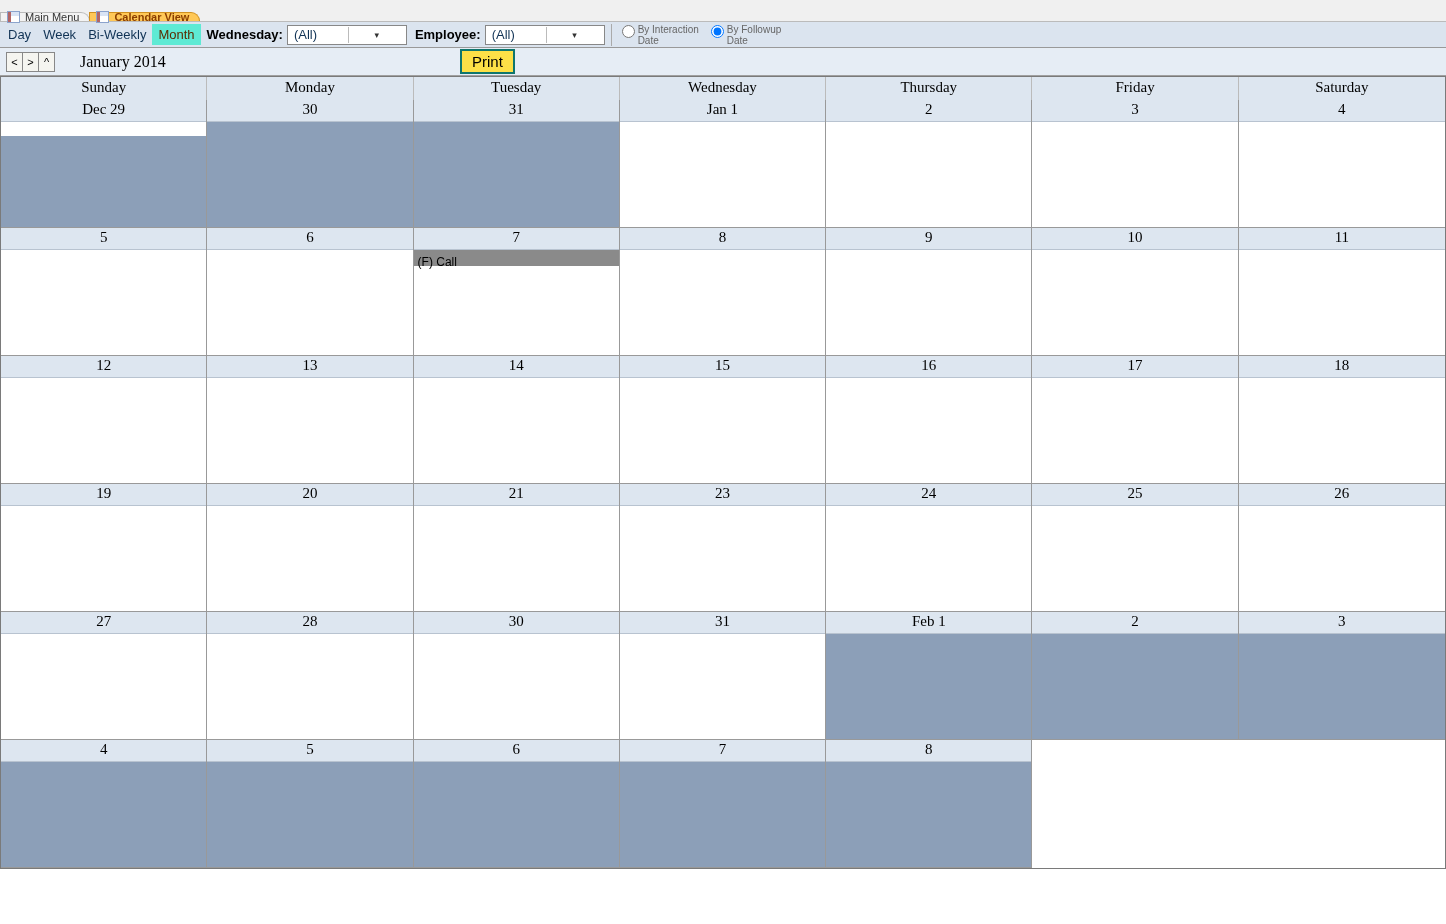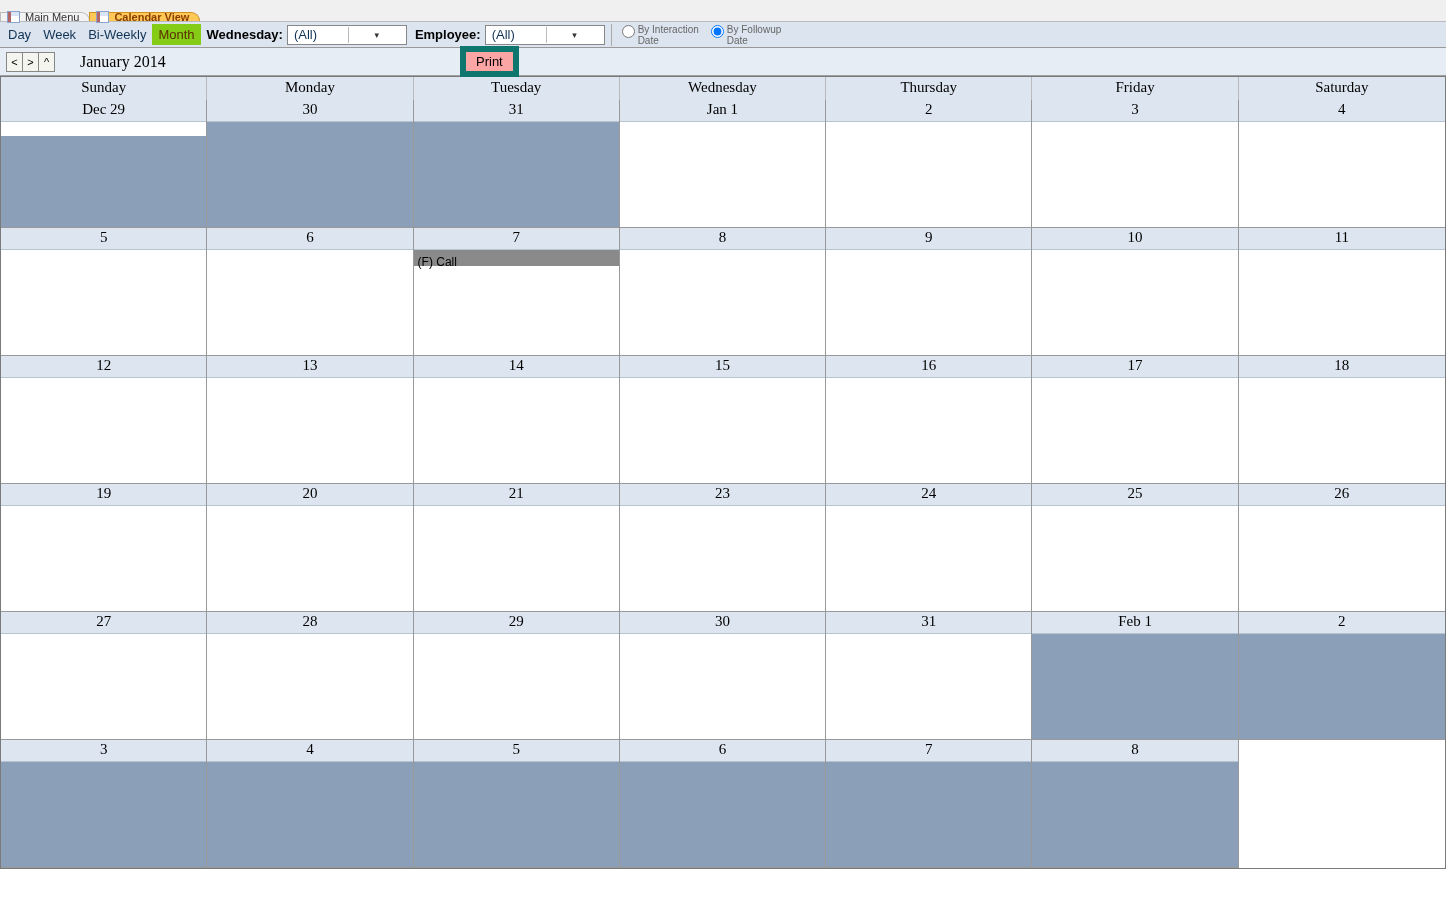--- a/index.html
+++ b/index.html
@@ -51,21 +51,21 @@
     height: 26px;
     padding: 0 2px;
     font-size: 13px;
     color: #113355;
   }
   .toolbar .view-btn {
     padding: 3px 6px;
     cursor: pointer;
   }
   .toolbar .view-btn.active {
-    background: #84cc16;
+    background: #5eead4;
     color: #5a2c00;
   }
   .toolbar label.lbl {
     font-weight: bold;
     color: #000;
     padding: 0 4px 0 6px;
   }
   .combo {
     display: inline-flex;
     align-items: center;
@@ -223,21 +223,21 @@
     </label>
   </div>
 </div>
 
 <div class="nav-row">
   <span class="nav-btn">&lt;</span>
   <span class="nav-btn">&gt;</span>
   <span class="nav-btn">^</span>
   <span class="month-title">January 2014</span>
   <span class="print-wrap">
-    <button class="print-btn-real" style="background:#fca5a5;border:6px solid #0f766e;padding:2px 10px;font-size:13px;cursor:pointer;">Print</button>
+    <button class="print-btn-real" style="background:#fde047;border:2px solid #0f766e;padding:2px 10px;font-size:15px;cursor:pointer;">Print</button>
   </span>
 </div>
 
 <div class="cal-container">
   <div class="weekday-row">
     <div>Sunday</div>
     <div>Monday</div>
     <div>Tuesday</div>
     <div>Wednesday</div>
     <div>Thursday</div>
@@ -361,24 +361,20 @@
       </div>
       <div class="cell">
         <div class="date-head">27</div>
         <div class="body"></div>
       </div>
       <div class="cell">
         <div class="date-head">28</div>
         <div class="body"></div>
       </div>
       <div class="cell">
-        <div class="date-head">29</div>
-        <div class="body"></div>
-      </div>
-      <div class="cell">
         <div class="date-head">30</div>
         <div class="body"></div>
       </div>
       <div class="cell">
         <div class="date-head">31</div>
         <div class="body"></div>
       </div>
       <div class="cell outside">
         <div class="date-head">Feb 1</div>
         <div class="body"></div>

